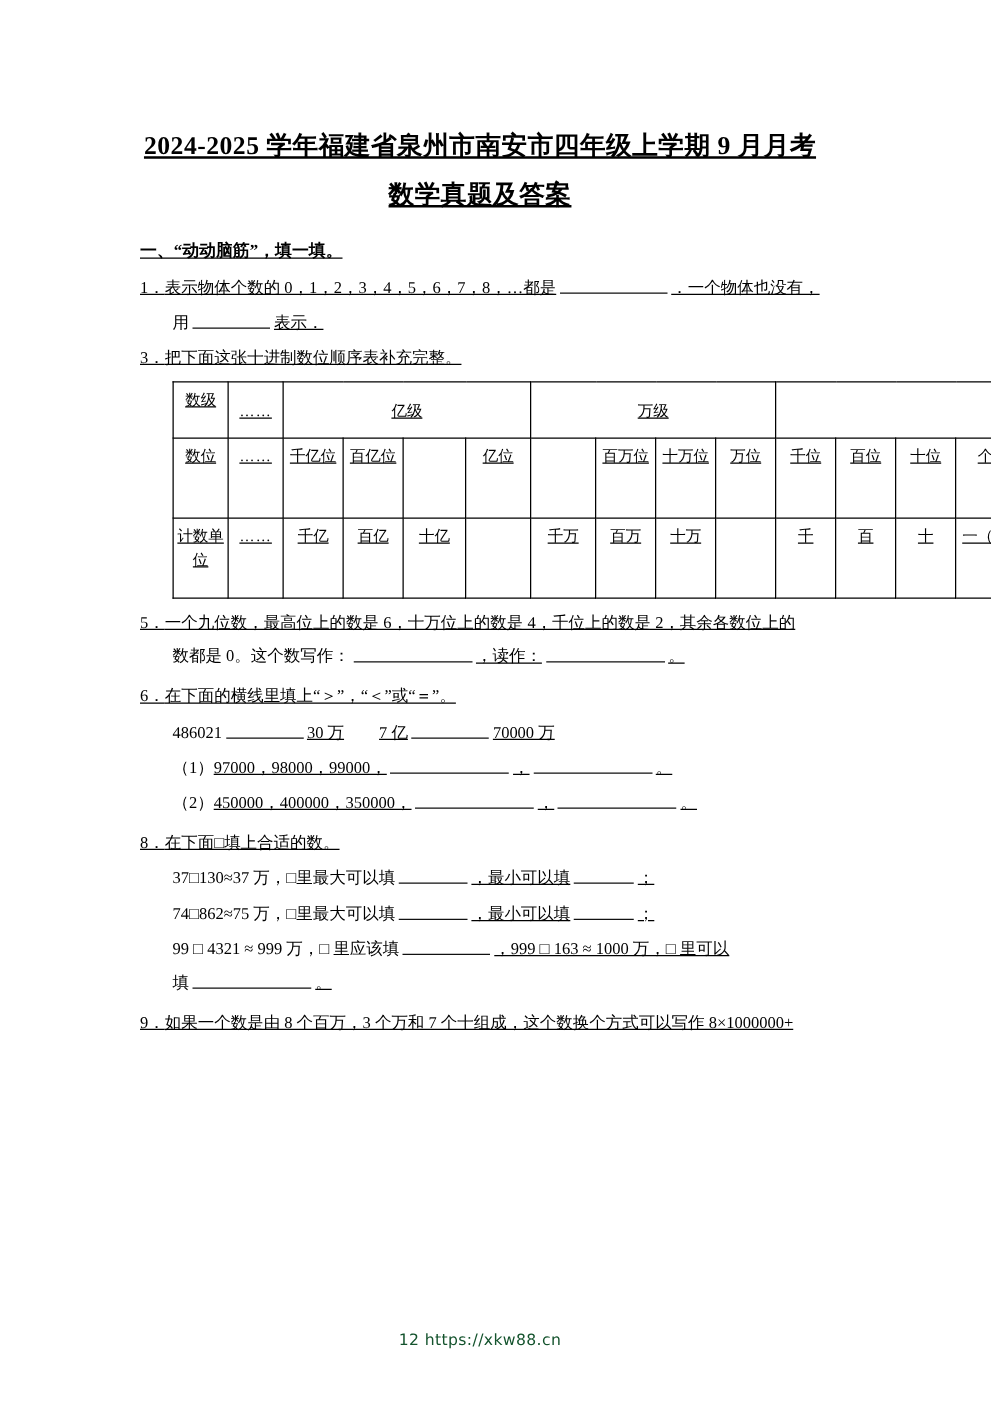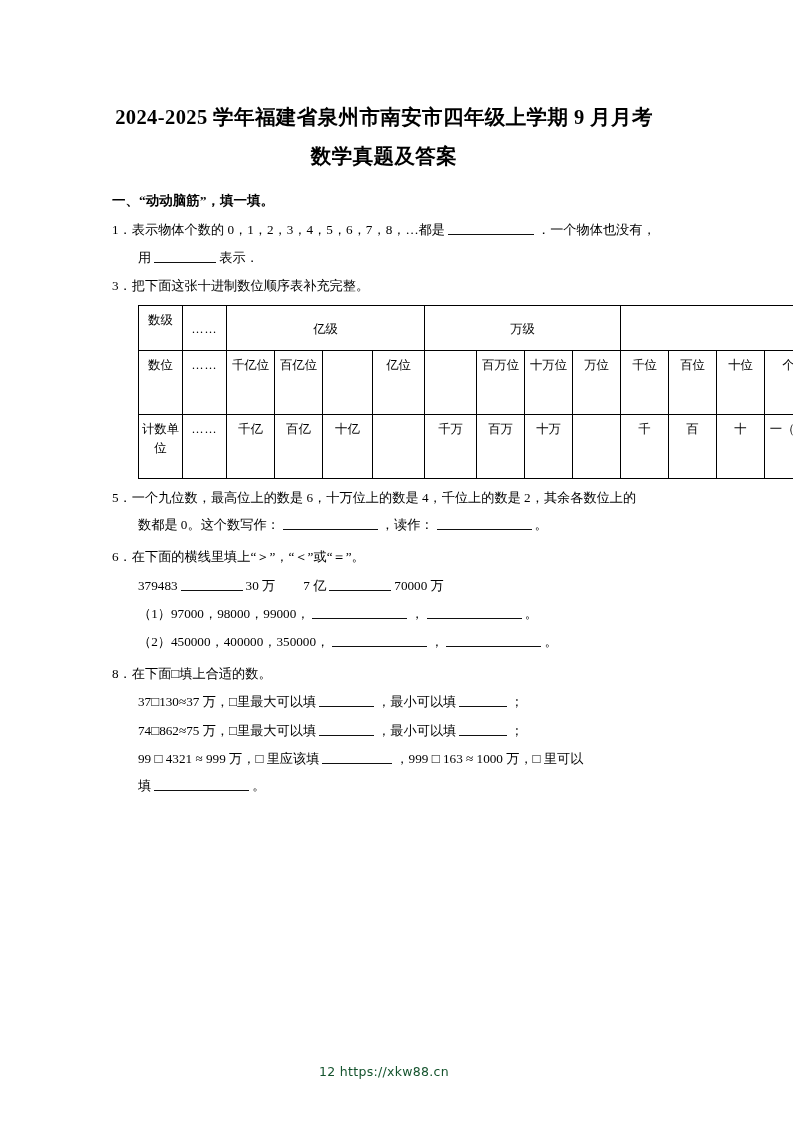--- a/index.html
+++ b/index.html
@@ -10,20 +10,21 @@
     font-family:"Liberation Serif","DejaVu Serif",serif;
     color:#000;
     position:relative;
     overflow:hidden;
   }
   .page{
     position:relative;
     width:768px;height:1122px;
     box-sizing:border-box;
     padding:0;
+    text-decoration:underline;
   }
 
   
   .doc-title{
     margin:0;
     padding-top:98px;
     text-align:center;
     font-size:20.5px;
     font-weight:bold;
     line-height:1.9;
@@ -198,21 +199,21 @@
 
   <div class="q">
     <span>5．</span><span>一个九位数，最高位上的数是 6，十万位上的数是 4，千位上的数是 2，其余各数位上的</span><br>
     <span class="indent">数都是 0。这个数写作：</span><span class="bl w95"></span><span>，读作：</span><span class="bl w95"></span><span>。</span>
   </div>
 
   <div class="q">
     <span>6．</span><span>在下面的横线里填上“＞”，“＜”或“＝”。</span>
   </div>
   <div class="q tight">
-    <span class="indent">379483</span><span class="bl w62"></span><span>30 万</span><span class="gap-s"></span><span class="gap-s"></span><span>7 亿</span><span class="bl w62"></span><span>70000 万</span>
+    <span class="indent">486021</span><span class="bl w62"></span><span>30 万</span><span class="gap-s"></span><span class="gap-s"></span><span>7 亿</span><span class="bl w62"></span><span>70000 万</span>
   </div>
 
   <div class="q tight">
     <span class="indent">（1）</span><span>97000，98000，99000，</span><span class="bl w95"></span><span>，</span><span class="bl w95"></span><span>。</span>
   </div>
   <div class="q tight">
     <span class="indent">（2）</span><span>450000，400000，350000，</span><span class="bl w95"></span><span>，</span><span class="bl w95"></span><span>。</span>
   </div>
 
   <div class="q">
@@ -222,16 +223,19 @@
     <span class="indent">37□130≈37 万，□里最大可以填</span><span class="bl w55"></span><span>，最小可以填</span><span class="bl w48"></span><span>；</span>
   </div>
   <div class="q tight">
     <span class="indent">74□862≈75 万，□里最大可以填</span><span class="bl w55"></span><span>，最小可以填</span><span class="bl w48"></span><span>；</span>
   </div>
   <div class="q tight">
     <span class="indent">99 □ 4321 ≈ 999 万，□ 里应该填</span><span class="bl w70"></span><span>，999 □ 163 ≈ 1000 万，□ 里可以</span><br>
     <span class="indent">填</span><span class="bl w95"></span><span>。</span>
   </div>
 
+  <div class="q">
+    <span>9．</span><span>如果一个数是由 8 个百万，3 个万和 7 个十组成，这个数换个方式可以写作 8×1000000+</span>
+  </div>
 
   <div class="footer">12 https://xkw88.cn</div>
 
 </div>
 
 </body></html>

